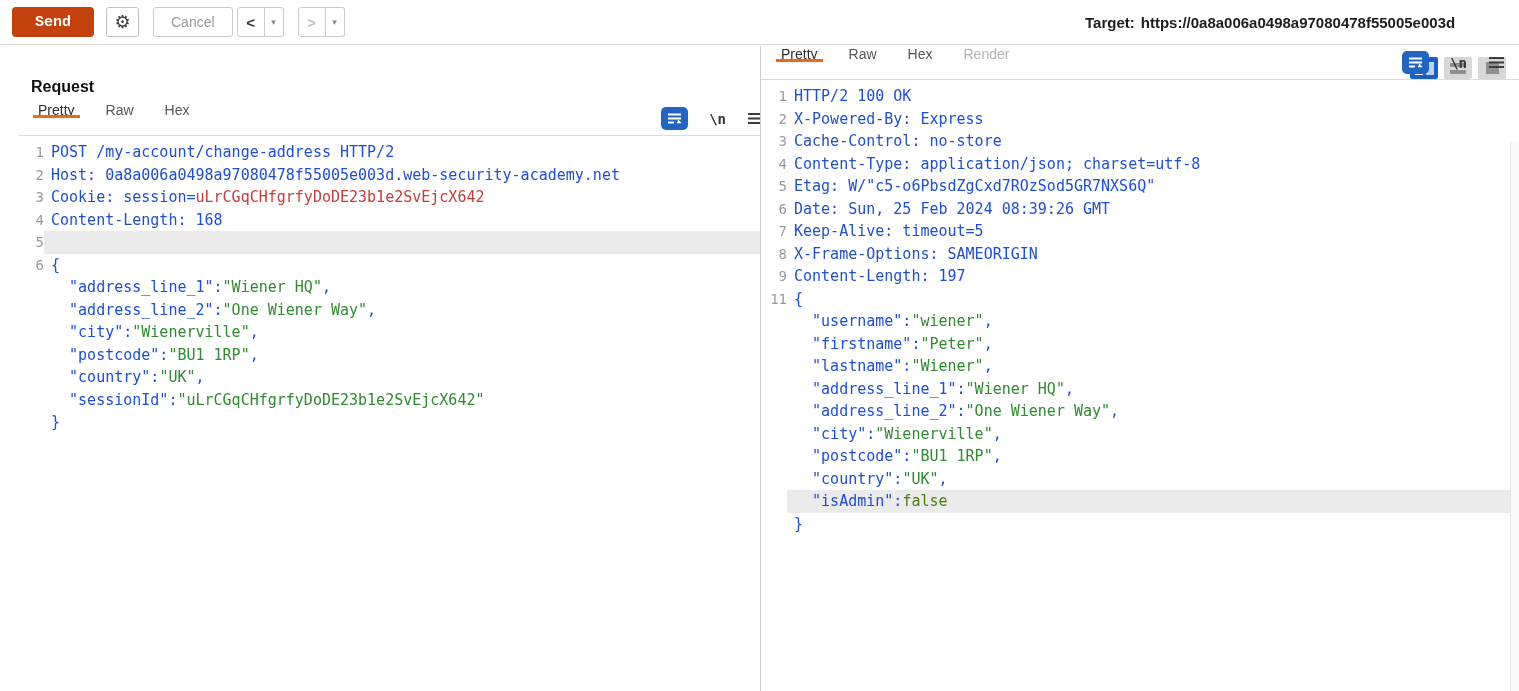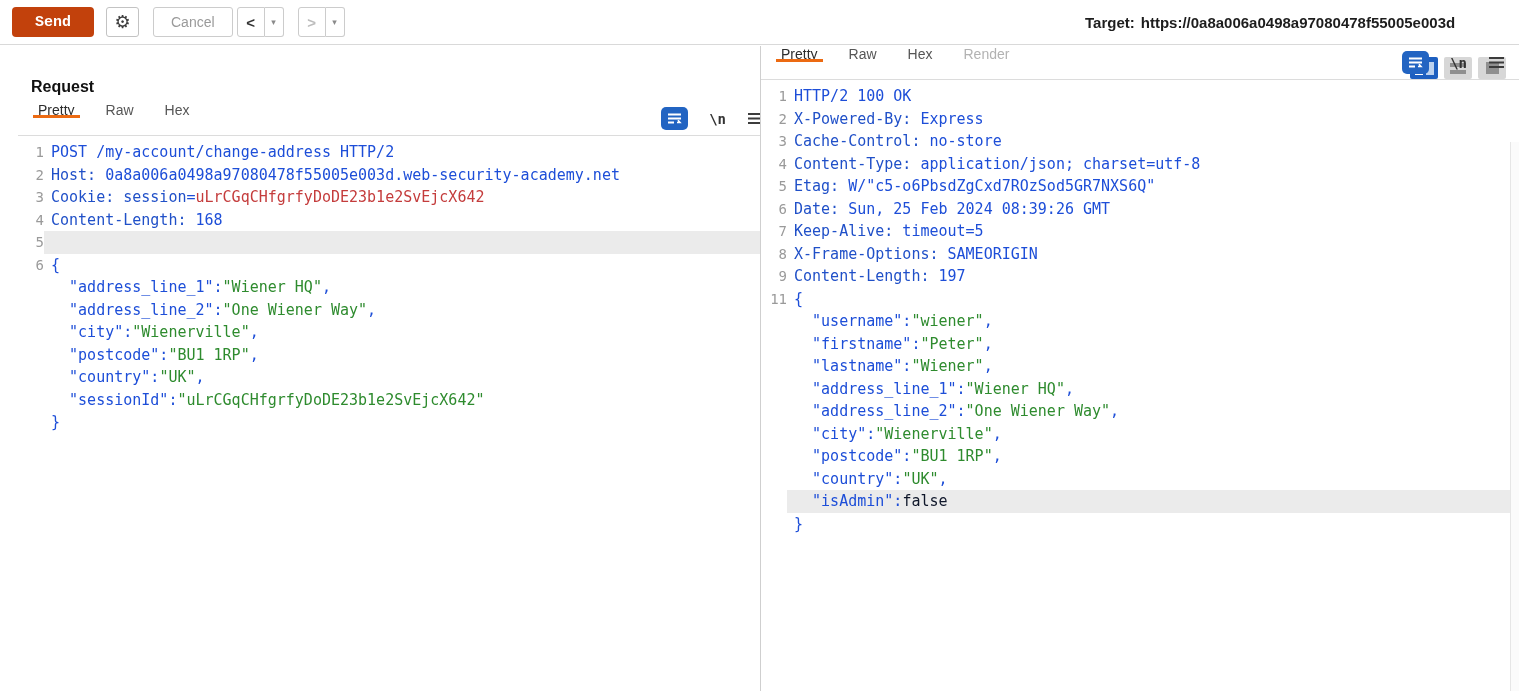--- a/index.html
+++ b/index.html
@@ -103,21 +103,21 @@
     font-family:"DejaVu Sans Mono", monospace; font-size:15px;
   }
   .code-line { display:flex; height:22.5px; align-items:center; }
   .ln { flex:0 0 26px; width:26px; text-align:right; color:#9a9a9a; font-size:14px; }
   .code { flex:1; white-space:pre; padding-left:7px; height:100%; display:flex; align-items:center; }
   .code-line.hl .code { background:#ebebeb; }
   .sg-p { color:#1d4ed8; }
   .sg-h { color:#2050c8; }
   .sg-r { color:#c43c3c; }
   .sg-g { color:#2e8b2e; }
-  .sg-k { color:#0f172a; }
+  .sg-k { color:#4d7c0f; }
   .vscroll {
     position:absolute; top:96px; bottom:0; right:0; width:9px;
     background:#fbfbfb; border-left:1px solid #e6e6e6;
   }
 </style>
 </head>
 <body>
 
 <div class="topbar">
   <button class="btn-send">Send</button>

